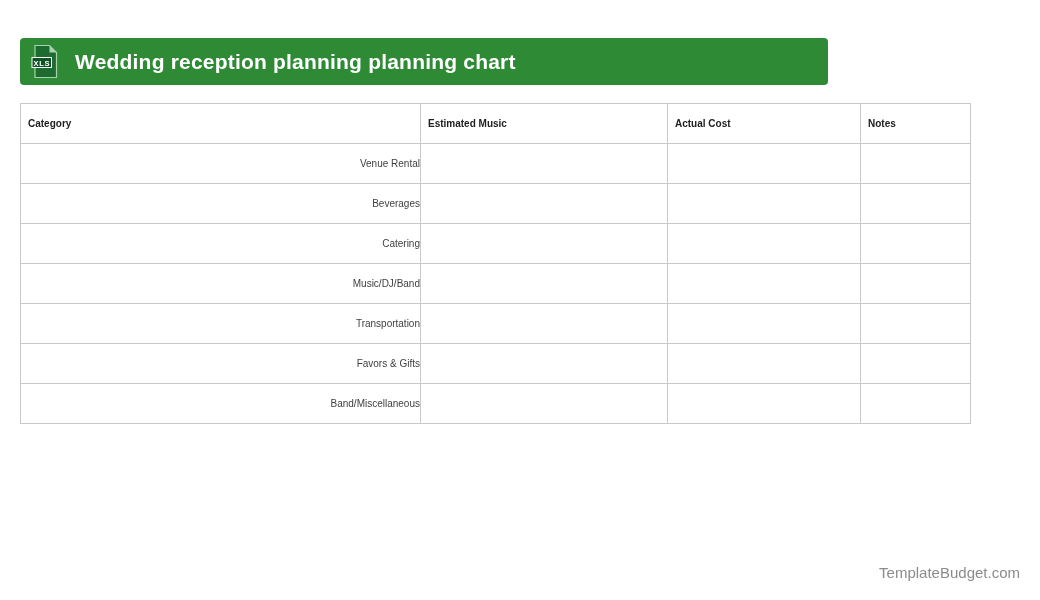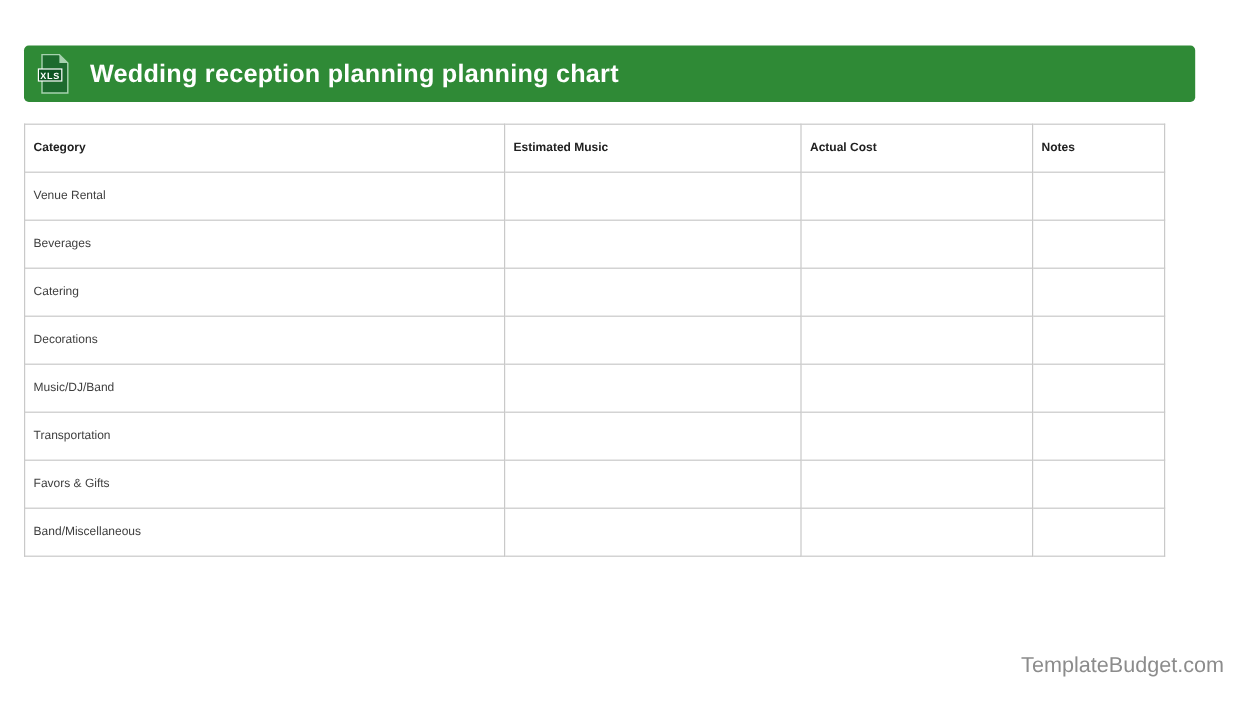--- a/index.html
+++ b/index.html
@@ -8,21 +8,21 @@
     background: #ffffff;
     font-family: "Liberation Sans", sans-serif;
     position: relative;
     overflow: hidden;
   }
 
   
   .banner {
     position: absolute;
     left: 20px; top: 38px;
-    width: 976px; height: 47px;
+    width: 808px; height: 47px;
     background: var(--banner_green, #2f8a36);
     border-radius: 4px;
     display: flex;
     align-items: center;
   }
   .banner .file-icon {
     margin-left: 11px;
     display: block;
     flex: 0 0 auto;
   }
@@ -54,31 +54,32 @@
     overflow: hidden;
     white-space: nowrap;
   }
   table.planning th {
     font-weight: bold;
     color: var(--header_text, #212121);
   }
   table.planning td {
     font-weight: normal;
     color: var(--row_text, #3f3f3f);
+    text-align: right;
   }
   col.c-category  { width: 400px; }
   col.c-estimated { width: 247px; }
   col.c-actual    { width: 193px; }
   col.c-notes     { width: 110px; }
 
   
   .watermark {
     position: absolute;
-    right: 20px; top: 544px;
-    font-size: 18px;
+    right: 20px; top: 564px;
+    font-size: 15px;
     color: var(--watermark_gray, #8c8c8c);
     text-decoration: none;
   }
 </style>
 </head>
 <body>
 
 <div class="banner">
   <svg class="file-icon" width="27" height="35" viewBox="0 0 27 35" aria-hidden="true">
     <path d="M4 1.5 H18.5 L25.5 8.5 V33.5 H4 Z" style="fill: var(--icon_dark_green, #1d6b2e); stroke: var(--icon_fold_green, #a6d2ae); stroke-width: 1.2;"></path>
@@ -117,26 +118,20 @@
     <td></td>
     <td></td>
   </tr>
       <tr>
     <td>Catering</td>
     <td></td>
     <td></td>
     <td></td>
   </tr>
       <tr>
-    <td>Decorations</td>
-    <td></td>
-    <td></td>
-    <td></td>
-  </tr>
-      <tr>
     <td>Music/DJ/Band</td>
     <td></td>
     <td></td>
     <td></td>
   </tr>
       <tr>
     <td>Transportation</td>
     <td></td>
     <td></td>
     <td></td>

